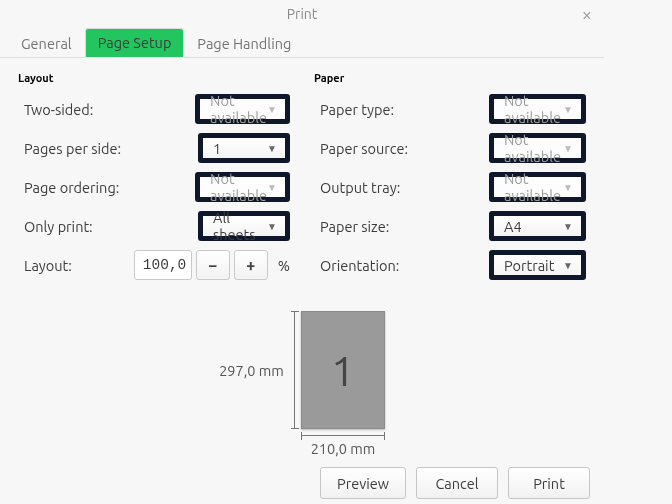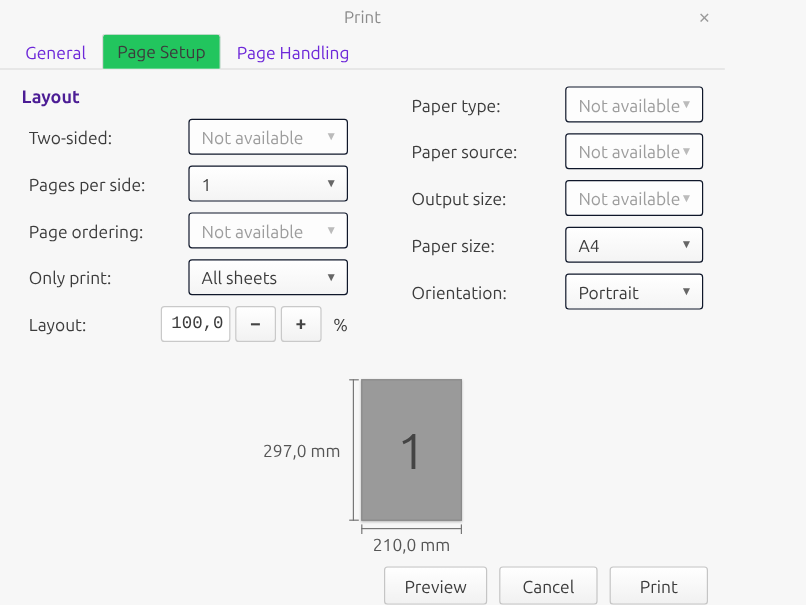--- a/index.html
+++ b/index.html
@@ -39,21 +39,21 @@
   .tabs {
     display: flex;
     align-items: flex-end;
     padding: 0 8px;
     border-bottom: 1px solid #dcdcdc;
     height: 30px;
     gap: 0;
   }
   .tab {
     padding: 5px 12px 6px;
-    color: #6d28d9;
+    color: #737373;
     border: 1px solid transparent;
     border-bottom: none;
     cursor: pointer;
     position: relative;
     top: 1px;
   }
   .tab.active {
     background: #22c55e;
     border: 1px solid #dcdcdc;
     border-bottom: 1px solid #f7f7f7;
@@ -69,48 +69,49 @@
   .columns {
     display: flex;
     gap: 24px;
   }
   .col {
     flex: 1;
     min-width: 0;
   }
   .section-title {
     font-weight: bold;
-    font-size: 15px;
-    color: #4c1d95;
+    font-size: 11px;
+    color: #000000;
     margin-bottom: 10px;
   }
   .row {
     display: flex;
     align-items: center;
     margin-bottom: 9px;
     min-height: 30px;
     gap: 24px;
   }
   .row-label {
     width: 115px;
     color: #3c3c3c;
     padding-left: 6px;
   }
-  .col.right .row-label { width: 110px; margin-left: 23px; }
+  .col.right .row-label { width: 110px; }
   .select {
     flex: 1;
     height: 30px;
-    border: 1px solid #0f172a;
+    border: 5px solid #0f172a;
     border-radius: 3px;
     background: linear-gradient(#ffffff,#f4f4f4);
     display: flex;
     align-items: center;
     justify-content: space-between;
     padding: 0 8px 0 10px;
     cursor: pointer;
+    margin-left: 41px;
   }
   .select.disabled {
     color: #9d9d9d;
     background: #fdfdfd;
     cursor: default;
   }
   .select .caret {
     font-size: 10px;
     color: #666;
   }
@@ -298,39 +299,40 @@
               <span>100,0</span>
             </div>
             <div class="step-btn">−</div>
             <div class="step-btn">+</div>
             <span class="pct">%</span>
           </div>
         </div>
       </div>
 
       <div class="col right">
+        <div class="section-title">Paper</div>
 
         <div class="row">
           <div class="row-label">Paper type:</div>
           <div class="select disabled">
             <span>Not available</span>
             <span class="caret">▼</span>
           </div>
         </div>
 
         <div class="row">
           <div class="row-label">Paper source:</div>
           <div class="select disabled">
             <span>Not available</span>
             <span class="caret">▼</span>
           </div>
         </div>
 
         <div class="row">
-          <div class="row-label">Output size:</div>
+          <div class="row-label">Output tray:</div>
           <div class="select disabled">
             <span>Not available</span>
             <span class="caret">▼</span>
           </div>
         </div>
 
         <div class="row">
           <div class="row-label">Paper size:</div>
           <div class="select">
             <span>A4</span>

